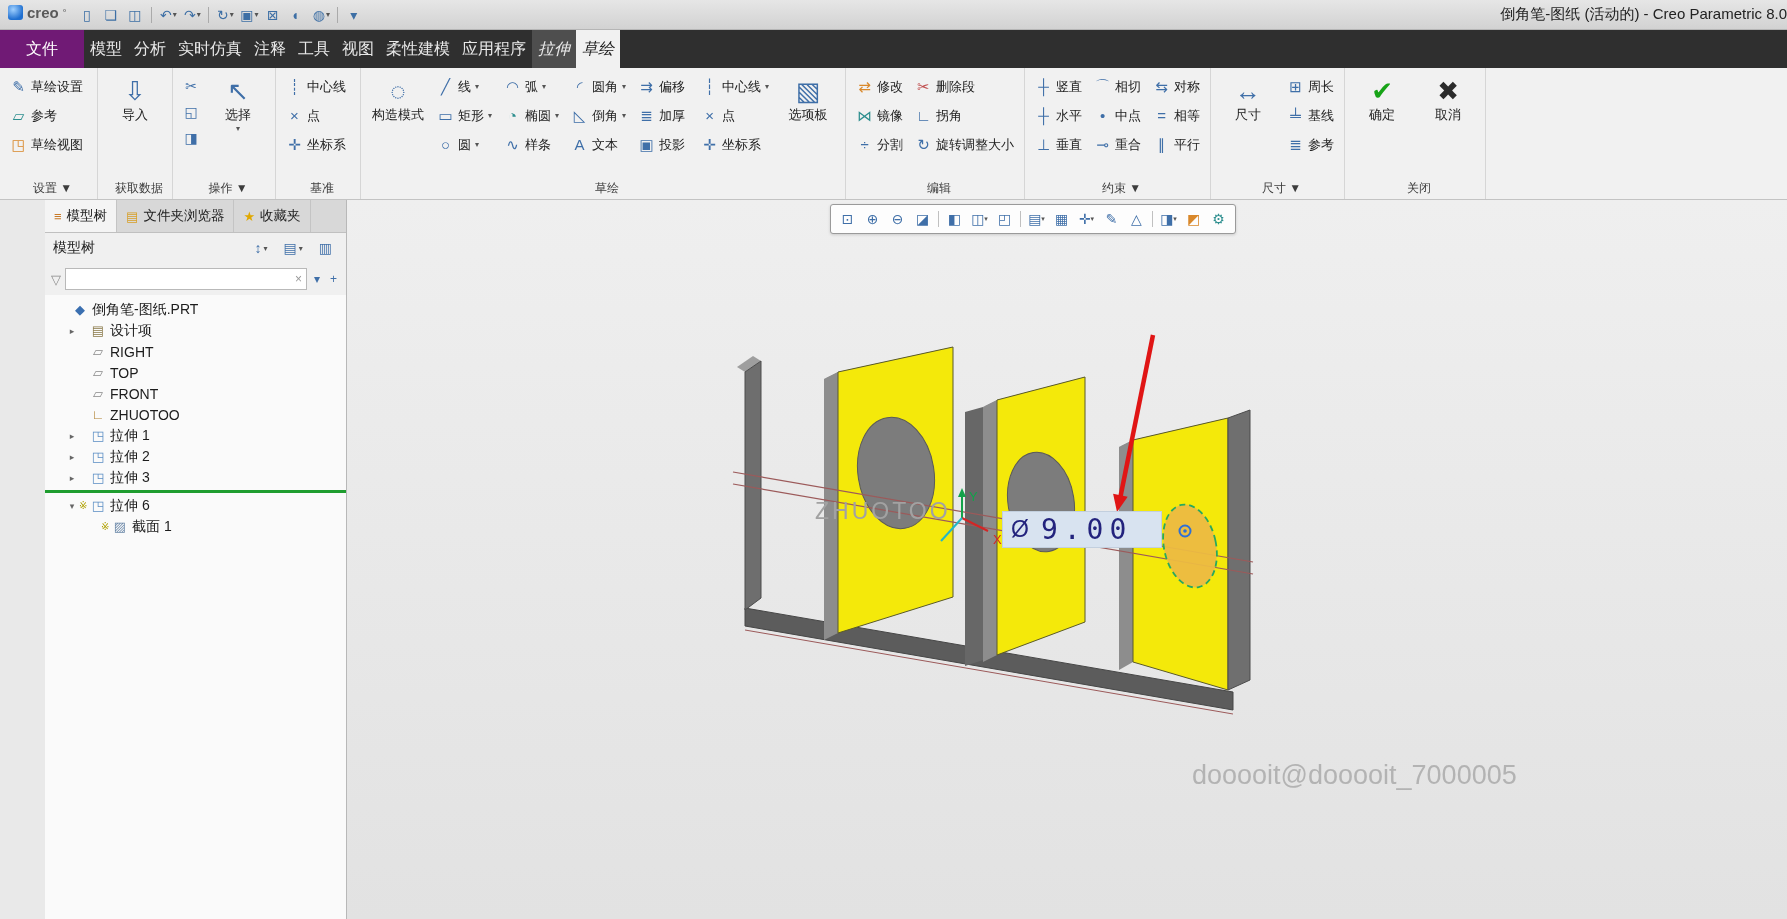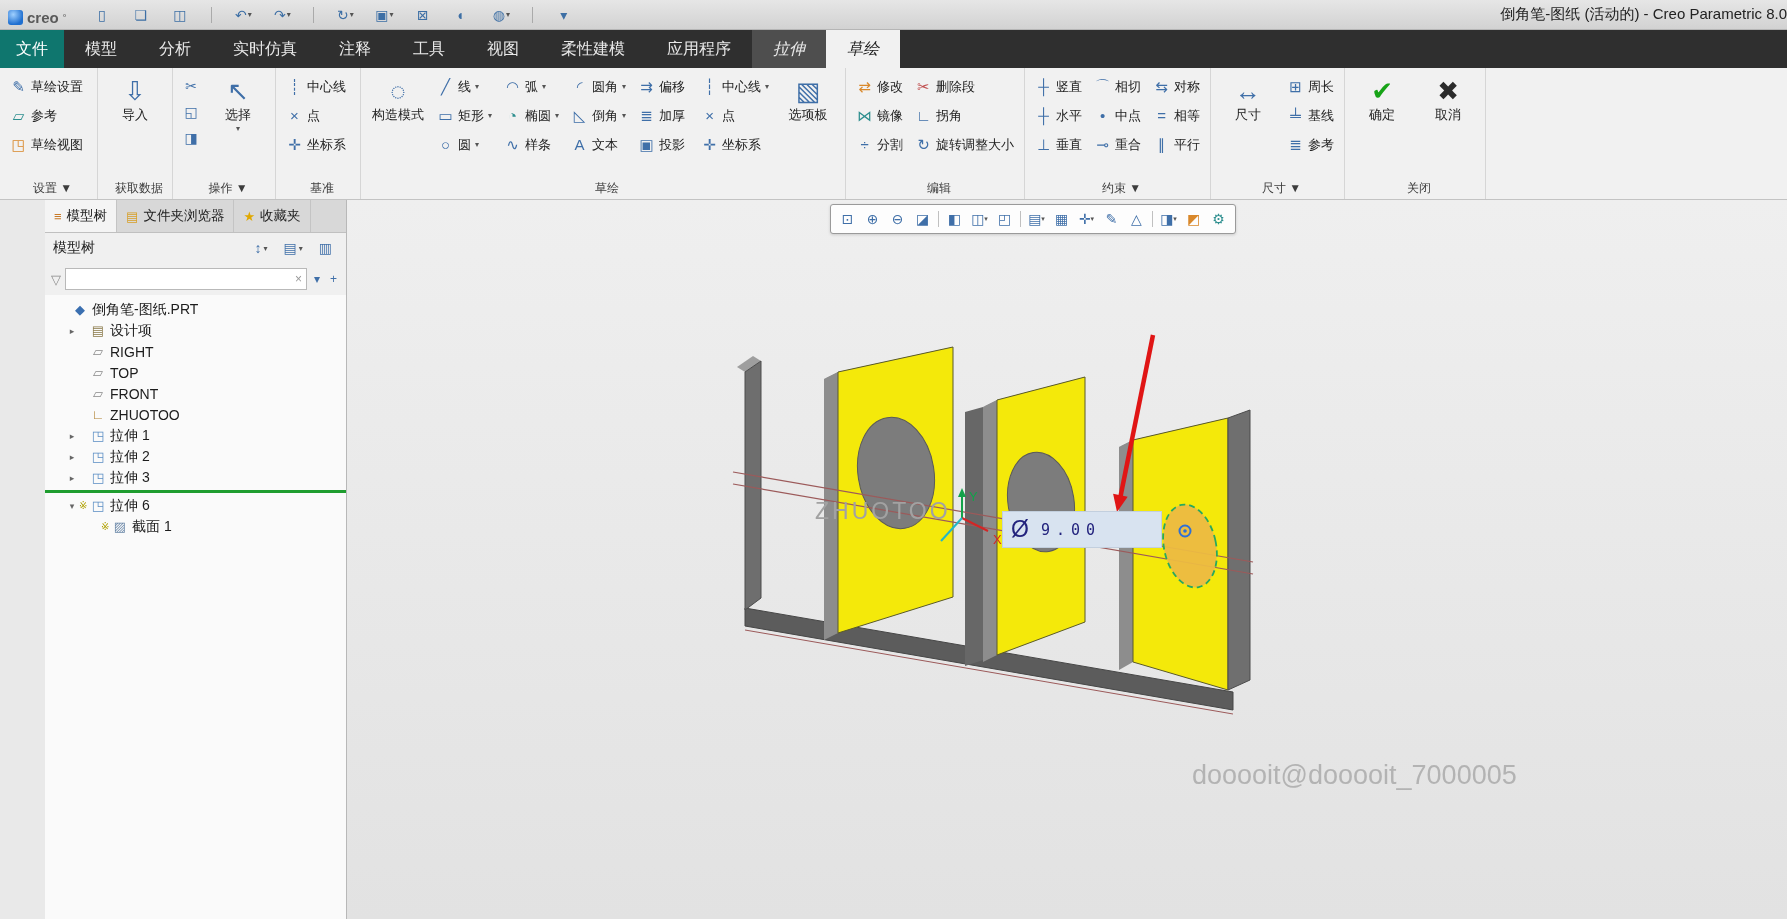--- a/index.html
+++ b/index.html
@@ -4,39 +4,39 @@
 <style>
   * { margin:0; padding:0; box-sizing:border-box; }
   html,body { width:1787px; height:919px; overflow:hidden;
     font-family:"Liberation Sans","DejaVu Sans",sans-serif; }
   body { background:#e9e9e9; }
 
   
   .titlebar { height:30px; background:linear-gradient(#e6e6e6,#d2d2d2);
     border-bottom:1px solid #b5b5b5; display:flex; align-items:center;
     position:relative; padding:0 8px; }
-  .tb-left { display:flex; align-items:flex-end; gap:17px; }
+  .tb-left { display:flex; align-items:flex-start; gap:2px; }
   .logo { display:flex; align-items:center; gap:4px; font-weight:bold;
     color:#5a5a5a; font-size:15px; margin-right:8px; cursor:default; }
   .logo-sq { width:15px; height:15px; border-radius:3px;
     background:radial-gradient(circle at 35% 30%, #9fd0ff, #1f6fd0 70%); display:inline-block; }
   .logo-sup { font-size:9px; vertical-align:super; color:#777; }
   .qbtn { width:22px; height:22px; display:flex; align-items:center; justify-content:center;
     color:#3d6fa5; font-size:14px; border-radius:3px; cursor:default; }
   .qbtn .qcaret { font-size:8px; color:#555; margin-left:1px; }
   .qbtn.tsep { width:7px; pointer-events:none; }
   .qbtn.tsep::before { content:""; width:1px; height:16px; background:#aaa; display:block; margin:0 auto; }
   .tb-title { position:absolute; left:0; right:0; text-align:right; font-size:15px;
     color:#222; pointer-events:none; }
 
   
   .tabbar { height:38px; background:#2f2f2f; display:flex; align-items:stretch; }
-  .tab { color:#e8e8e8; font-size:16px; padding:0 21px; display:flex; align-items:center;
+  .tab { color:#e8e8e8; font-size:16px; padding:0 6px; display:flex; align-items:center;
     cursor:default; }
-  .tab.file { background:#0f766e; color:#fff; padding:0 16px;font-family:Liberation Mono, monospace; }
+  .tab.file { background:#701a75; color:#fff; padding:0 26px;font-family:Liberation Mono, monospace; }
   .tab.context { background:#4e4e4e; font-style:italic; }
   .tab.active { background:#f1f1f1; color:#1d1d1d; font-style:italic; }
 
   
   .ribbon { height:132px; background:#f1f1f1; border-bottom:1px solid #c3c3c3;
     display:flex; align-items:stretch; }
   .rgroup { position:relative; border-right:1px solid #d6d6d6; padding:4px 6px 20px 6px;
     display:flex; align-items:flex-start; gap:4px; }
   .glabel { position:absolute; bottom:2px; left:8px; right:0; text-align:center;
     font-size:12px; color:#3c3c3c; cursor:default; }
@@ -128,21 +128,21 @@
   .gbtn.tsep::before { content:""; width:1px; height:16px; background:#c0c0c0; }
   .gbtn.accent { color:#d9882b; }
   .gbtn.c-teal { color:#2e8f8f; }
   .model-label { position:absolute; left:468px; top:298px; font-size:23px;
     color:#a2a2a2; letter-spacing:3px; pointer-events:none; }
   .dim-box { position:absolute; left:655px; top:311px; width:160px; height:37px;
     background:#d8e3f0; border:1px solid #c2cfde; display:flex; align-items:center;
     padding:0 8px; cursor:text; }
   .dim-sym { font-size:23px; color:#23237d; margin-right:12px; }
   .dim-val { font-family:"DejaVu Sans Mono","Liberation Mono",monospace;
-    font-size:15px; letter-spacing:6px; color:#23237d; }
+    font-size:28px; letter-spacing:6px; color:#23237d; }
   .watermark { position:absolute; left:845px; top:560px; font-size:27px;
     color:#b3b3b3; pointer-events:none; }
 </style>
 </head>
 <body>
 
 <div class="titlebar">
   <div class="tb-left">
     <div class="logo">
       <span class="logo-sq"></span>

